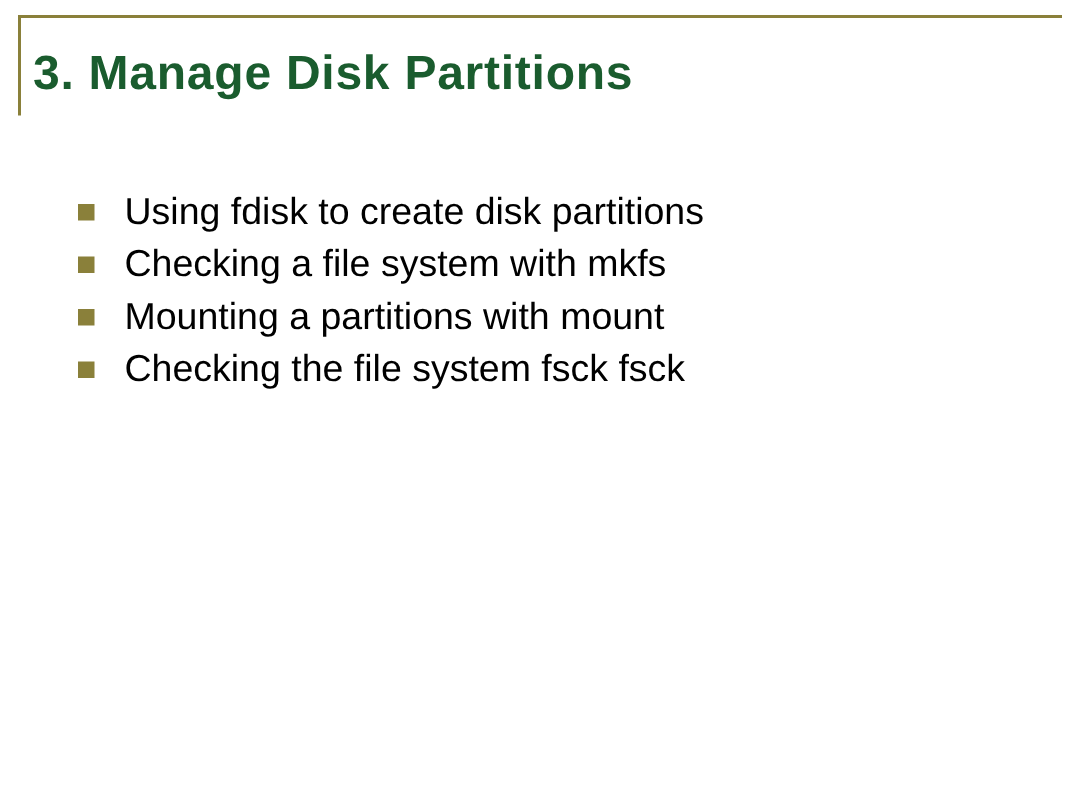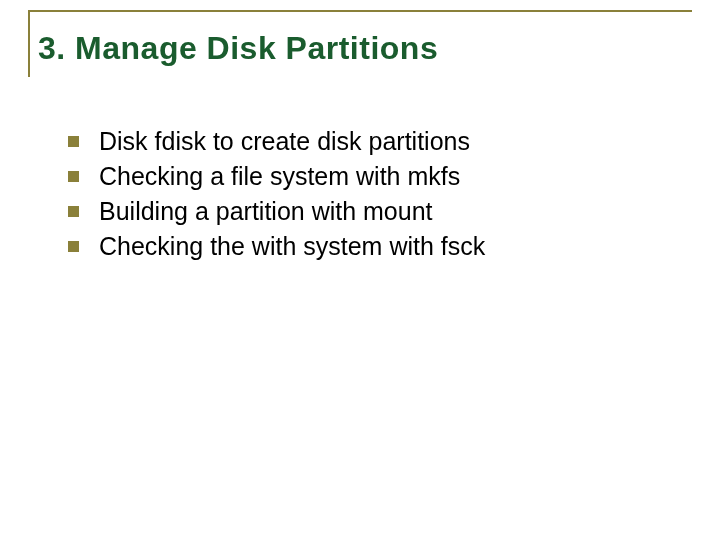--- a/index.html
+++ b/index.html
@@ -10,21 +10,21 @@
     body {
       width: 720px;
       height: 540px;
       background: #ffffff;
       font-family: Arial, sans-serif;
       position: relative;
     }
     .slide-container {
       width: 100%;
       height: 100%;
-      padding: 10px 28px;
+      padding: 10px 12px;
     }
     .title-wrapper {
       border-top: 2px solid #8a803a;
       border-left: 2px solid #8a803a;
       padding: 18px 0 10px 8px;
       margin-bottom: 50px;
     }
     .title {
       font-size: 32px;
       font-weight: bold;
@@ -55,28 +55,28 @@
 </head>
 <body>
 
 <div class="slide-container">
   <div class="title-wrapper">
     <h1 class="title">3.  Manage Disk Partitions</h1>
   </div>
   <ul class="bullet-list">
     <li class="bullet-item">
       <span class="bullet-marker"></span>
-      <span class="bullet-text">Disk fdisk to create disk partitions</span>
+      <span class="bullet-text">Using fdisk to create disk partitions</span>
     </li>
     <li class="bullet-item">
       <span class="bullet-marker"></span>
       <span class="bullet-text">Checking a file system with mkfs</span>
     </li>
     <li class="bullet-item">
       <span class="bullet-marker"></span>
-      <span class="bullet-text">Building a partition with mount</span>
+      <span class="bullet-text">Mounting a partitions with mount</span>
     </li>
     <li class="bullet-item">
       <span class="bullet-marker"></span>
-      <span class="bullet-text">Checking the with system with fsck</span>
+      <span class="bullet-text">Checking the file system fsck fsck</span>
     </li>
   </ul>
 </div>
 
 </body></html>

